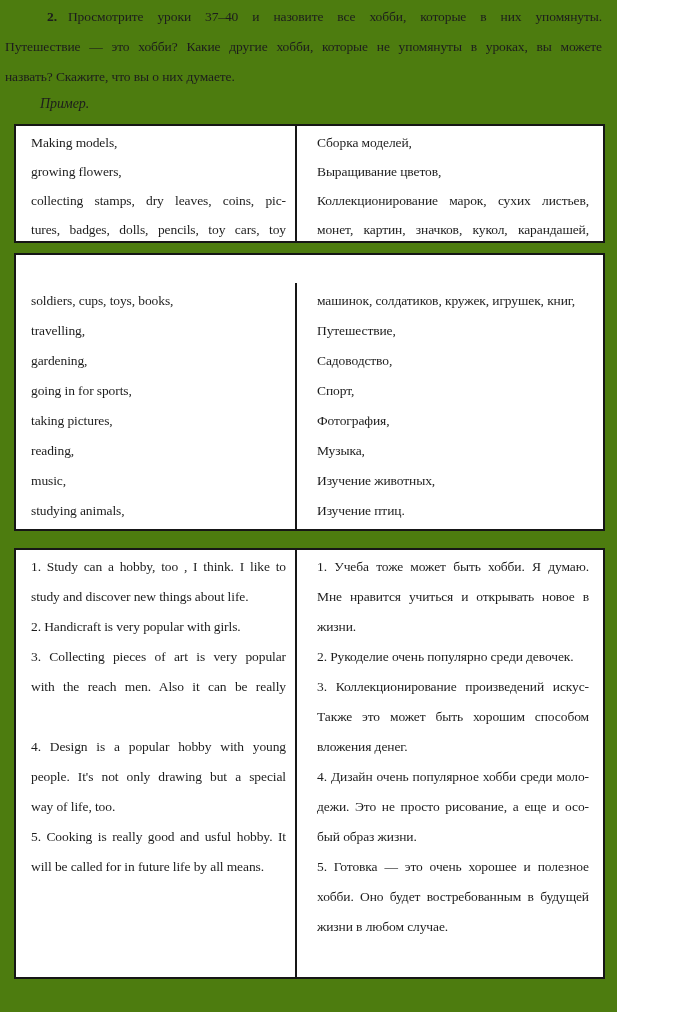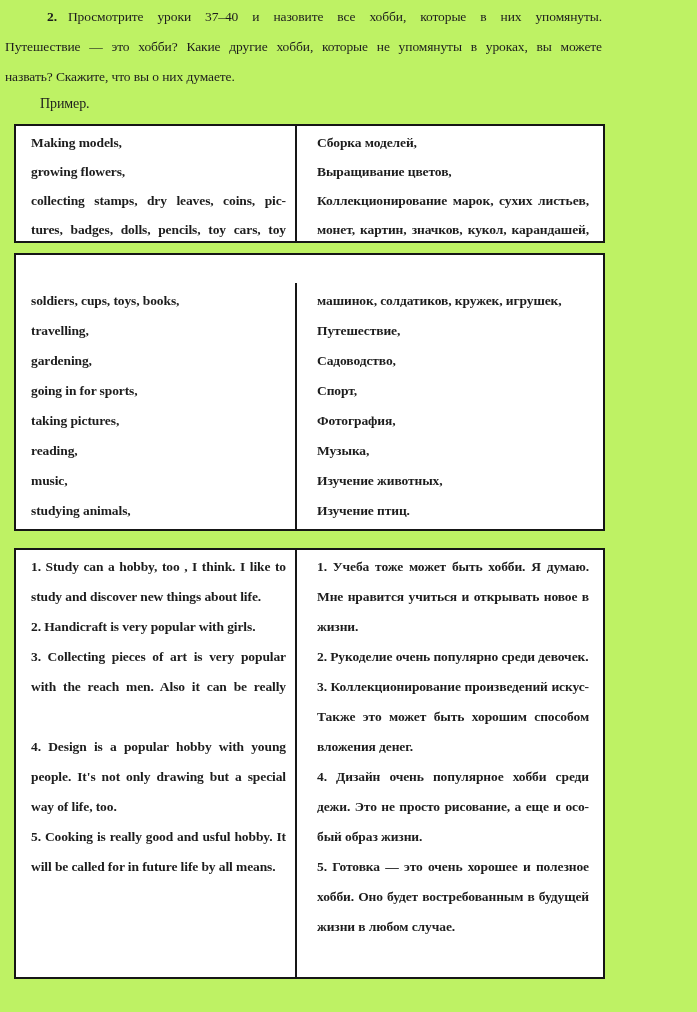--- a/index.html
+++ b/index.html
@@ -1,33 +1,33 @@
 <!DOCTYPE html>
 <html><head>
 <meta charset="utf-8">
 <style>
   html,body{margin:0;padding:0;background:#ffffff;}
   #page{
-    position:relative;width:697px;height:1012px;background:#bef264;
+    position:relative;width:617px;height:1012px;background:#4d7c0f;
     font-family:"Liberation Serif", serif;color:#1d1d1d;
     font-size:13.5px;letter-spacing:-0.1px;overflow:hidden;
   }
   .ln{height:30px;line-height:30px;overflow:hidden;text-align:left;}
   .j{text-align:justify;text-align-last:justify;}
   .blank{height:30px;}
   
   .hdr{position:absolute;left:5px;top:2px;width:597px;}
   .hdr .num{font-weight:bold;margin-right:11px;}
   .indent{padding-left:42px;}
   .example{position:absolute;left:40px;top:91px;height:26px;line-height:26px;
-    font-size:14px;}
+    font-style:italic;font-size:14px;}
   
   .tbl{position:absolute;left:14px;width:591px;border:2px solid #161616;
     box-sizing:border-box;display:flex;overflow:hidden;background:#ffffff;}
-  .cell{box-sizing:border-box;overflow:hidden;font-weight:bold;}
+  .cell{box-sizing:border-box;overflow:hidden;}
   .cell.en{width:281px;border-right:2px solid #161616;padding:2px 9px 0 15px;}
   .cell.ru{flex:1;padding:2px 14px 0 20px;}
   #t1{top:124px;height:119px;}
   #t1 .ln{height:29px;line-height:29px;}
   #t2{top:253px;height:278px;}
   #t2 .cell{padding-top:3px;margin-top:28px;}
   #t3{top:548px;height:431px;}
 </style>
 </head>
 <body>

